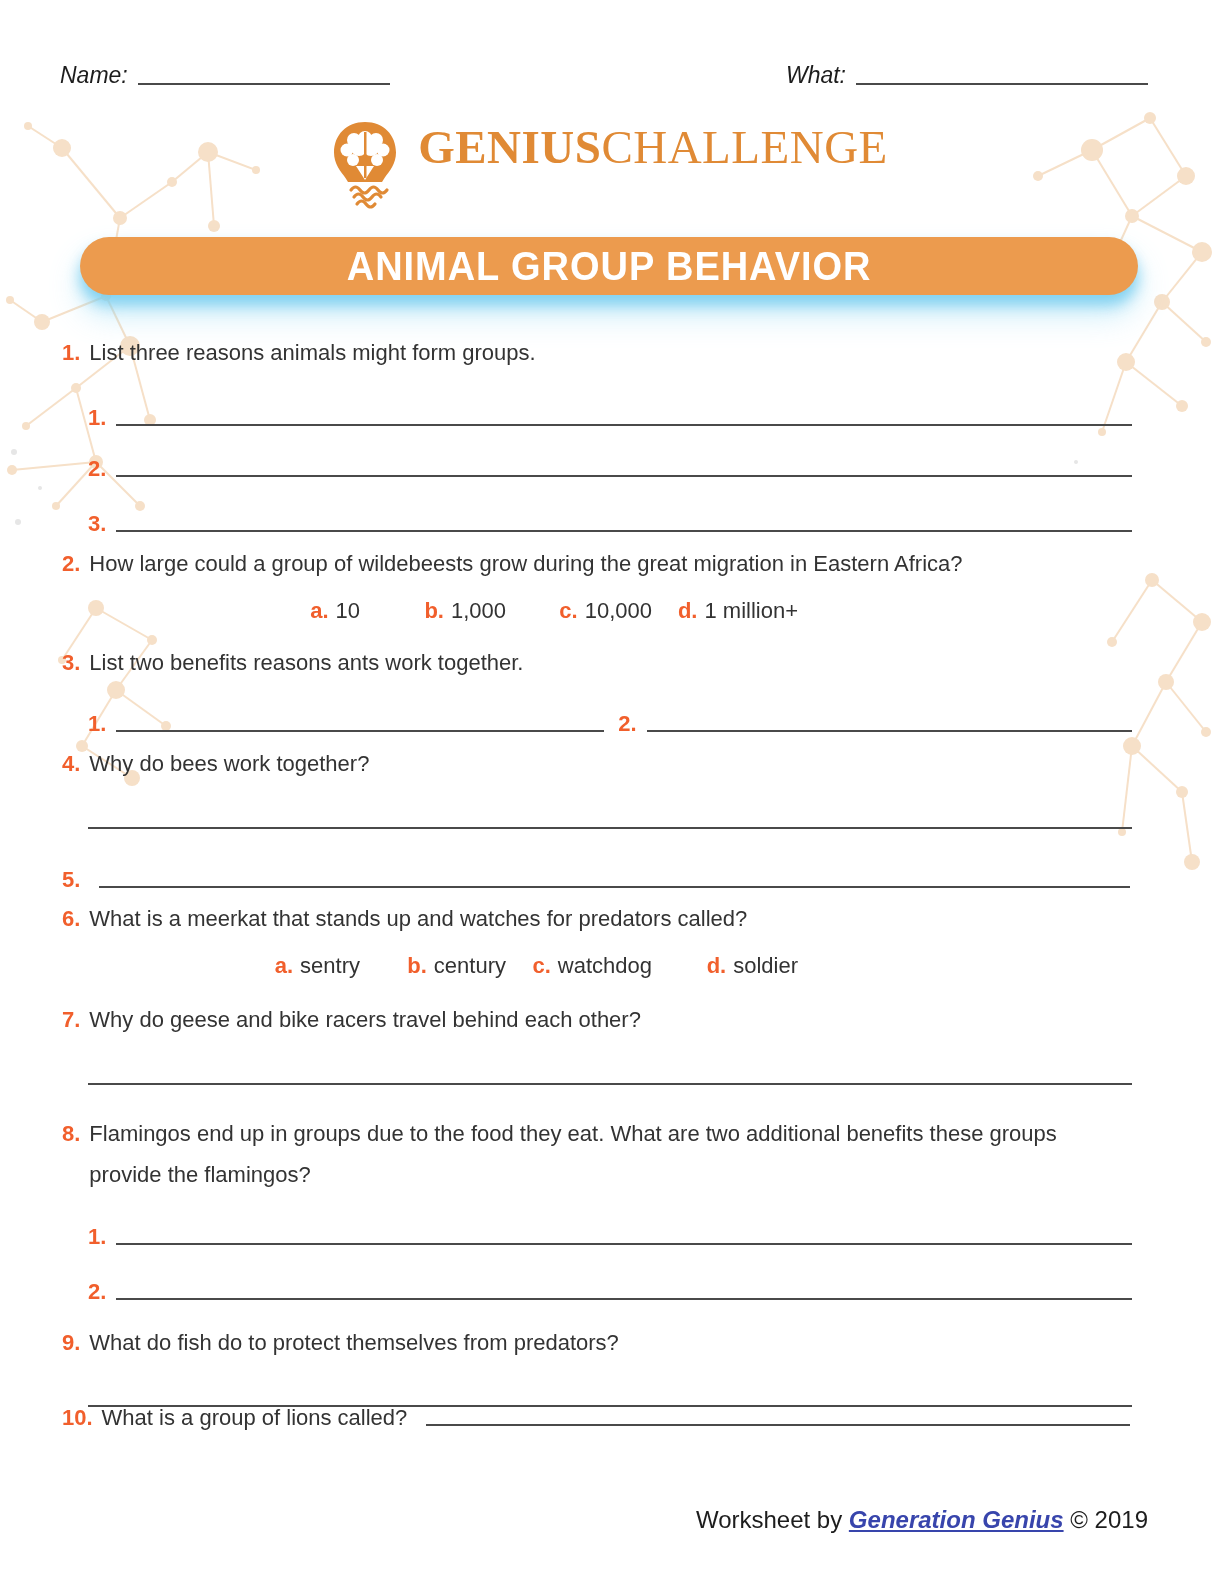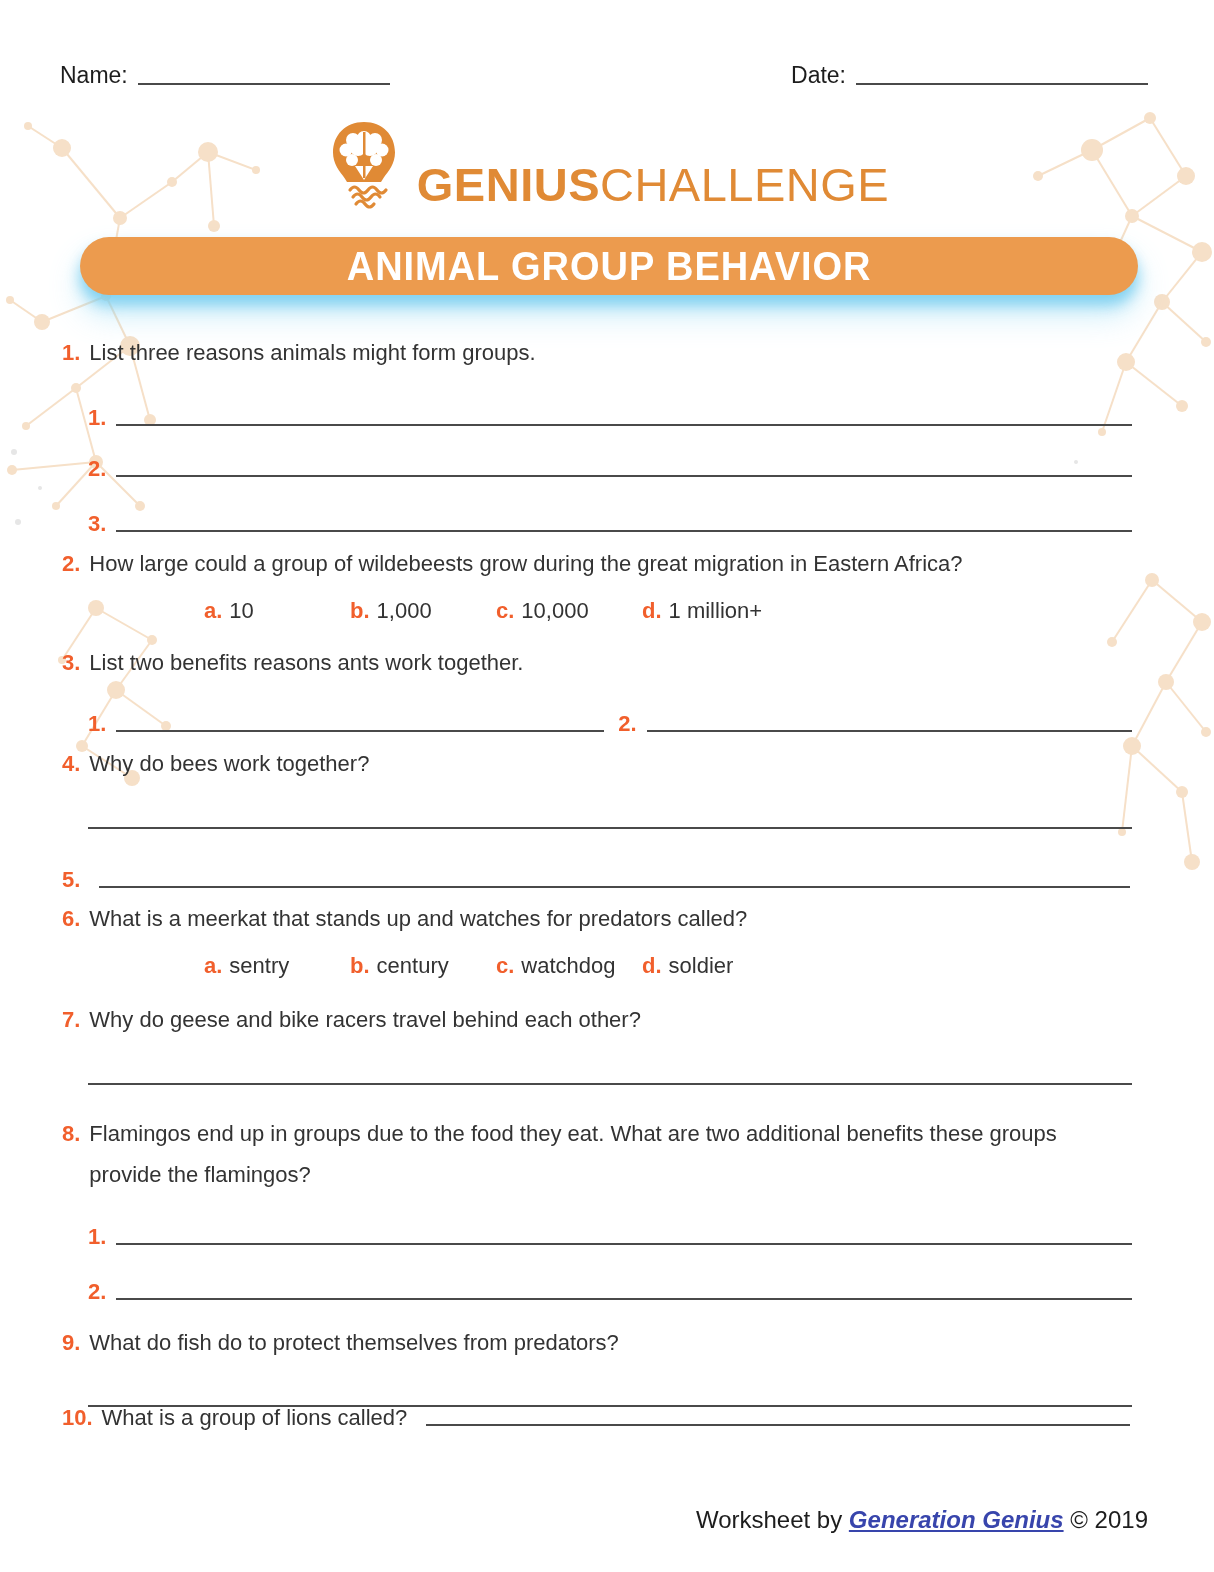--- a/index.html
+++ b/index.html
@@ -5,45 +5,45 @@
   html,body{margin:0;padding:0;background:#fff;}
   body{width:1214px;height:1572px;overflow:hidden;
        font-family:"Liberation Sans", sans-serif;color:#333;}
   .page{position:relative;width:1214px;height:1572px;background:#fff;}
   .deco{position:absolute;top:0;left:0;z-index:0;pointer-events:none;}
   .layer{position:relative;z-index:1;}
 
   
   .header{position:absolute;top:62px;left:60px;right:66px;display:flex;justify-content:space-between;font-size:23px;color:#1d1d1d;}
   .field{display:flex;align-items:flex-end;}
-  .field .flabel{line-height:26px;}
+  .field .flabel{line-height:26px;font-style:italic;}
   .fline{border-bottom:2px solid #4a4a4a;margin:0 0 3px 10px;height:0;}
   .fline.name{width:252px;}
   .fline.date{width:292px;}
 
   
-  .logo-row{position:absolute;top:120px;left:0;right:0;display:flex;justify-content:center;align-items:flex-end;gap:14px;}
+  .logo-row{position:absolute;top:120px;left:0;right:0;display:flex;justify-content:center;align-items:flex-start;gap:14px;font-family:Liberation Serif, serif;}
   .brand{font-size:47px;letter-spacing:.5px;color:#E08A35;white-space:nowrap;}
   .brand .bold{font-weight:bold;}
 
   
   .banner{position:absolute;top:237px;left:80px;right:76px;height:58px;border-radius:30px;
           background:#EC9B4E;display:flex;align-items:center;justify-content:center;
           box-shadow:0 10px 14px rgba(118,205,238,.85), 0 20px 30px rgba(140,215,243,.45);text-align:right;}
   .banner-title{color:#fff;font-size:40px;font-weight:bold;letter-spacing:1px;transform:scaleX(.95);}
 
   
   .q{position:absolute;left:62px;right:84px;display:flex;gap:9px;font-size:22px;line-height:26px;color:#333;}
   .qnum{color:#F15F2C;font-weight:bold;flex:0 0 auto;}
   .blank-row{position:absolute;left:88px;right:82px;display:flex;align-items:flex-end;height:30px;font-size:22px;}
   .blank-label{color:#F15F2C;font-weight:bold;line-height:26px;}
   .bline{flex:1;border-bottom:2px solid #4a4a4a;height:0;margin:0 0 5px 10px;}
   .bline.fixed{flex:0 0 488px;}
   .ansline{position:absolute;left:88px;right:82px;border-top:2px solid #4a4a4a;height:0;}
-  .optrow{position:absolute;left:204px;display:flex;font-size:22px;line-height:26px;}
+  .optrow{position:absolute;left:214px;display:flex;font-size:22px;line-height:26px;text-align:right;}
   .opt{min-width:146px;}
   .opt .letter{color:#F15F2C;font-weight:bold;margin-right:7px;}
   .inline-q{align-items:flex-end;}
   .inline-q .qtext{line-height:26px;}
   .inline-q .bline{margin-bottom:5px;}
   .q8text{max-width:985px;line-height:41px;}
 
   
   .footer{position:absolute;top:1506px;right:66px;font-size:24px;color:#1d1d1d;white-space:nowrap;}
   .footer .link{color:#3845AC;font-weight:bold;text-decoration:underline;cursor:pointer;font-style:italic;}
@@ -156,21 +156,21 @@
   </svg>
 
   <div class="layer">
 
     <div class="header">
       <div class="field">
         <span class="flabel">Name:</span>
         <span class="fline name"></span>
       </div>
       <div class="field">
-        <span class="flabel">Date:</span>
+        <span class="flabel">What:</span>
         <span class="fline date"></span>
       </div>
     </div>
 
     <div class="logo-row">
       <svg width="78" height="92" viewBox="0 0 78 92">
         <path d="M39 2 C57.5 2 70 15 70 32.5 C70 44 63.5 51 58.5 58 L56 62 L22 62 L19.5 58 C14.5 51 8 44 8 32.5 C8 15 20.5 2 39 2 Z" fill="#E08A35"></path>
         <g fill="#ffffff">
           <circle cx="28" cy="20" r="7"></circle>
             <circle cx="21" cy="30" r="6.5"></circle>

